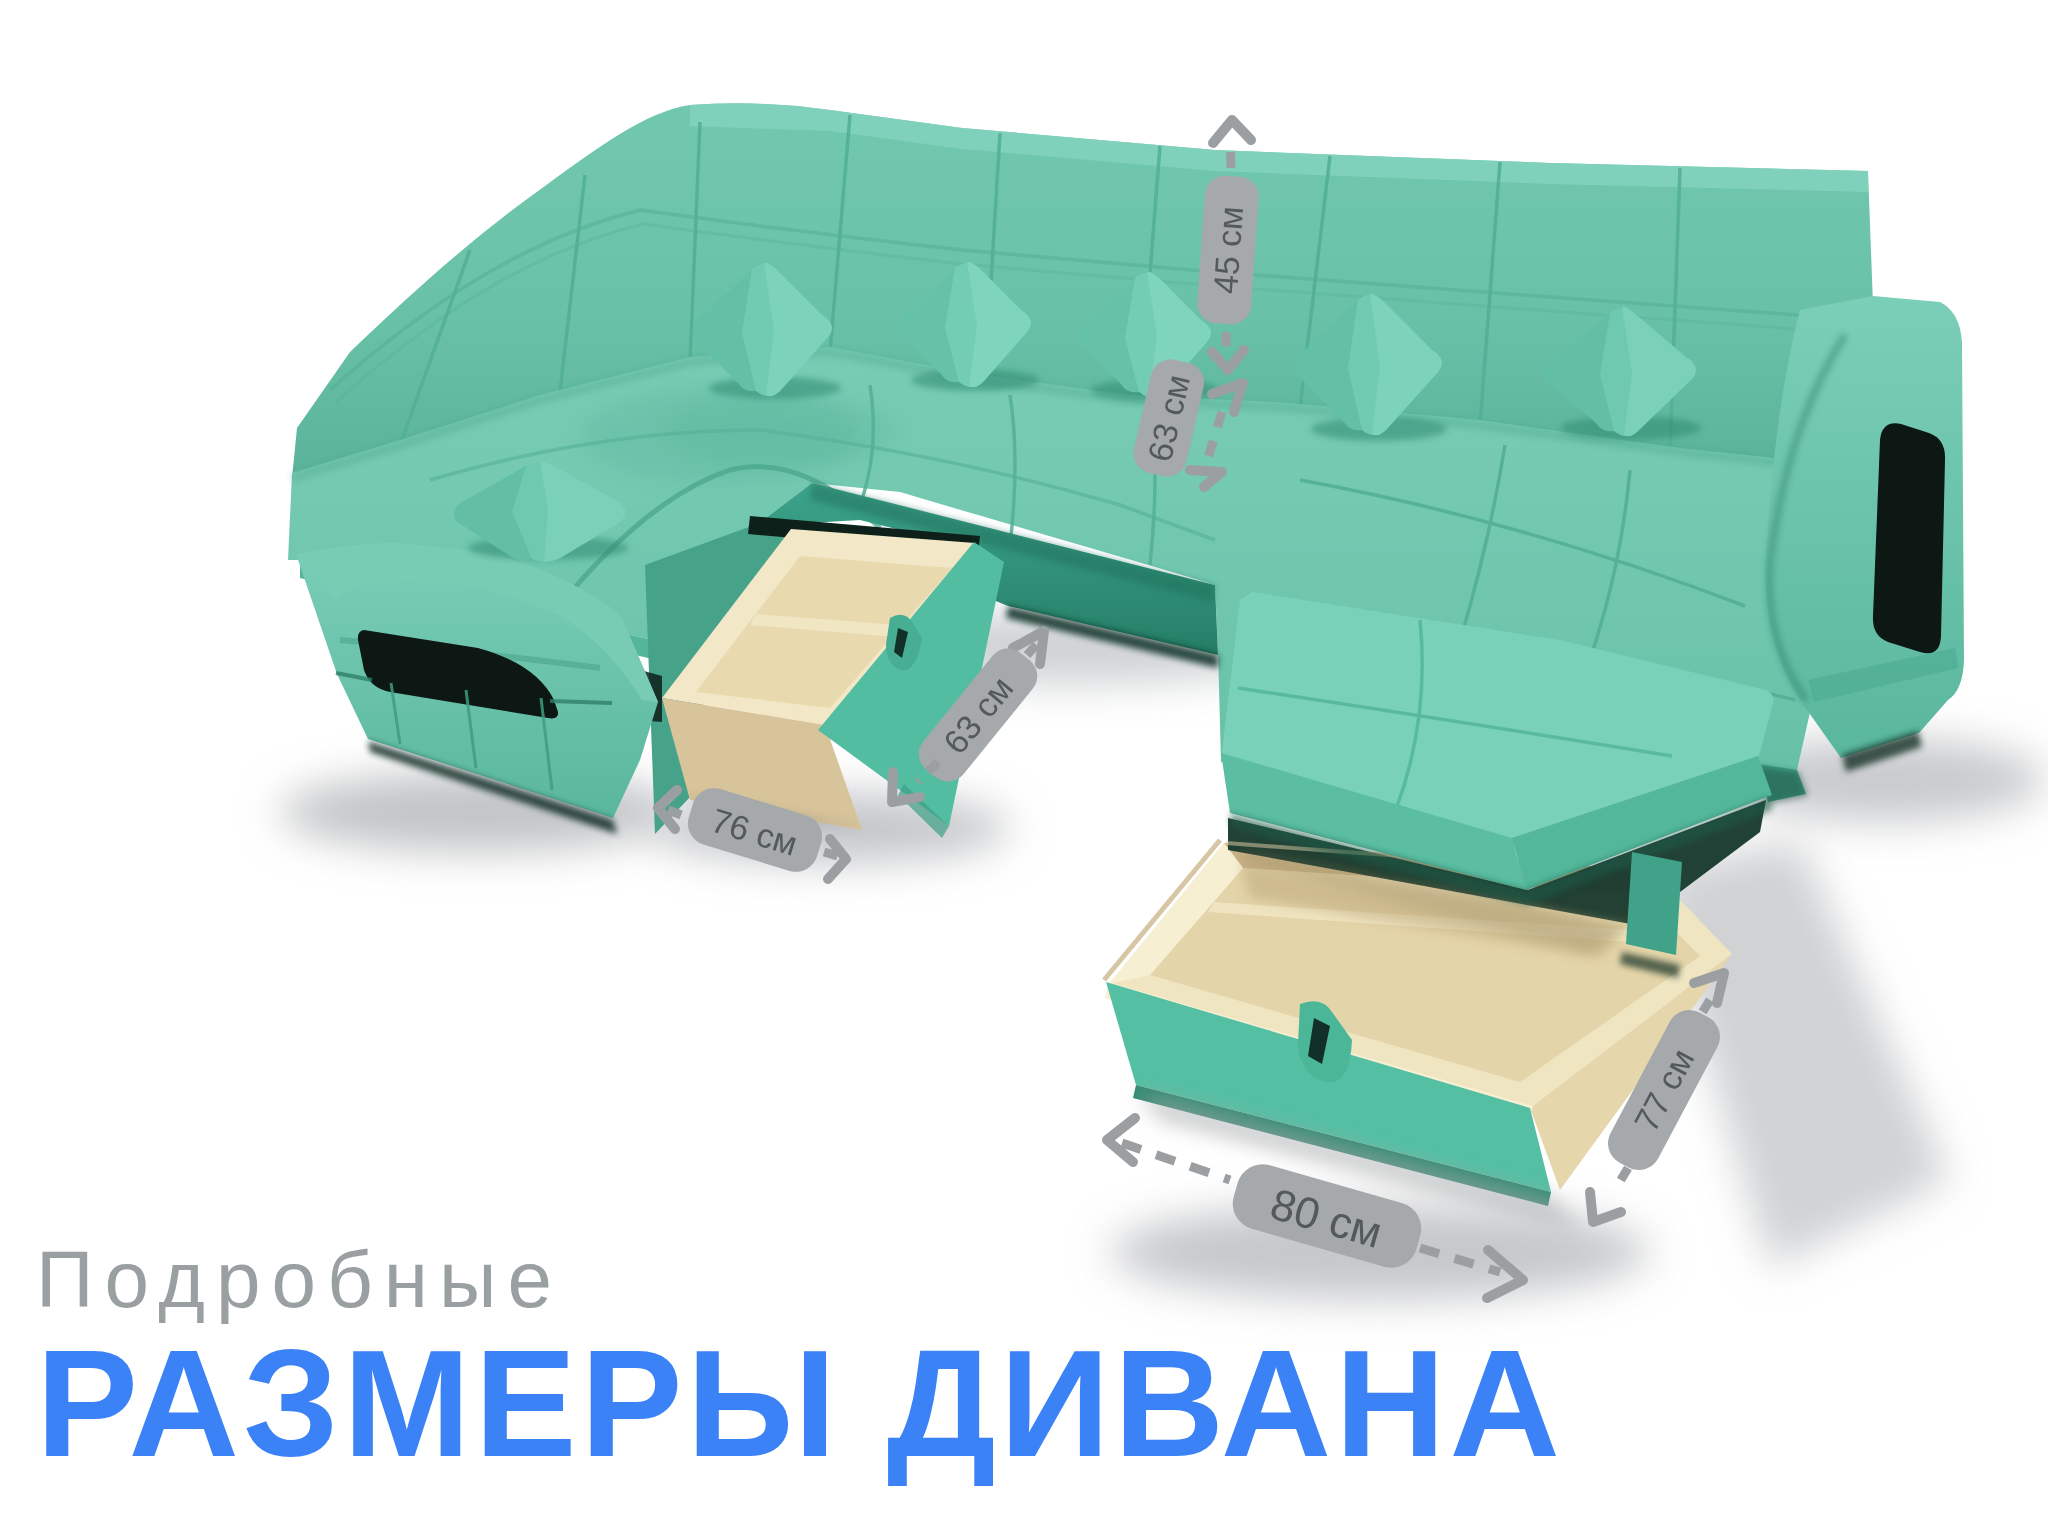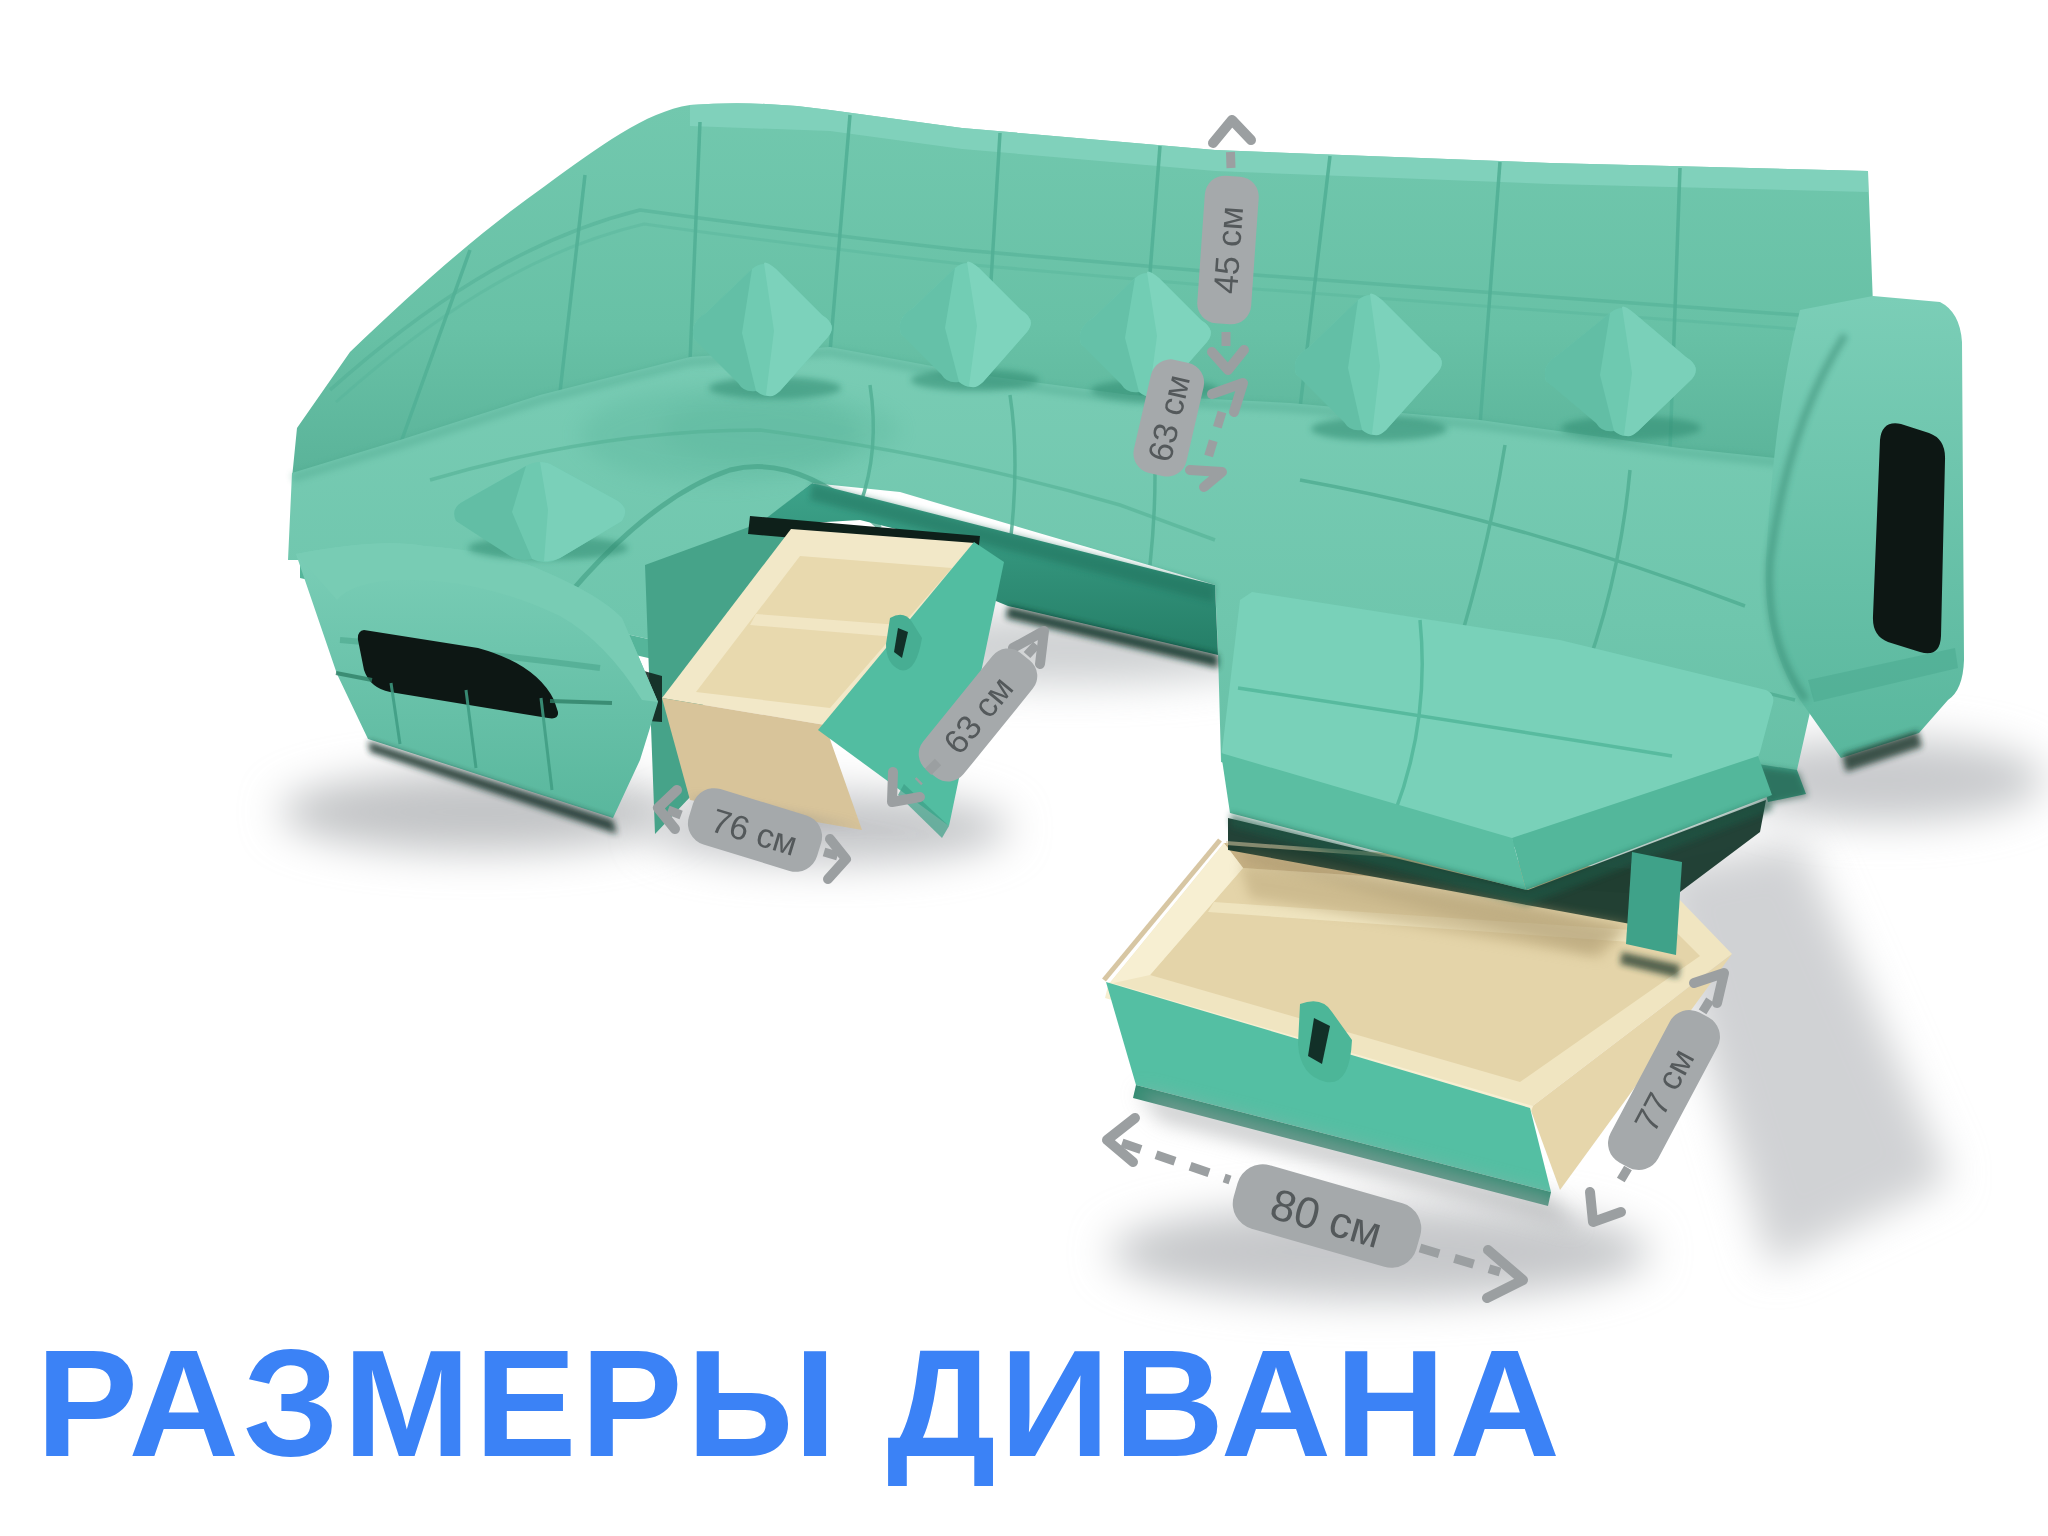--- a/index.html
+++ b/index.html
@@ -307,15 +307,16 @@
 <g transform="rotate(28 1664 1090)">
 <rect x="1637" y="1005" width="54" height="170" rx="22" fill="#a5a9ab"></rect>
 <text x="1664" y="1090" transform="rotate(-90 1664 1090)" font-size="34" fill="#54595b" text-anchor="middle" dominant-baseline="central">77 см</text>
 </g>
 
 <path d="M1628 1168 L1616 1188" stroke="#9b9fa1" stroke-width="9" stroke-dasharray="14 12" fill="none"></path>
 <path d="M1590 1192 L1593 1222 L1621 1212" stroke="#9b9fa1" stroke-width="10" fill="none" stroke-linecap="round" stroke-linejoin="round"></path>
 
 </svg>
 
+<div class="t1">Подробные</div>
 
 <div class="t2">РАЗМЕРЫ ДИВАНА</div>
 </div>
 
 </body></html>

